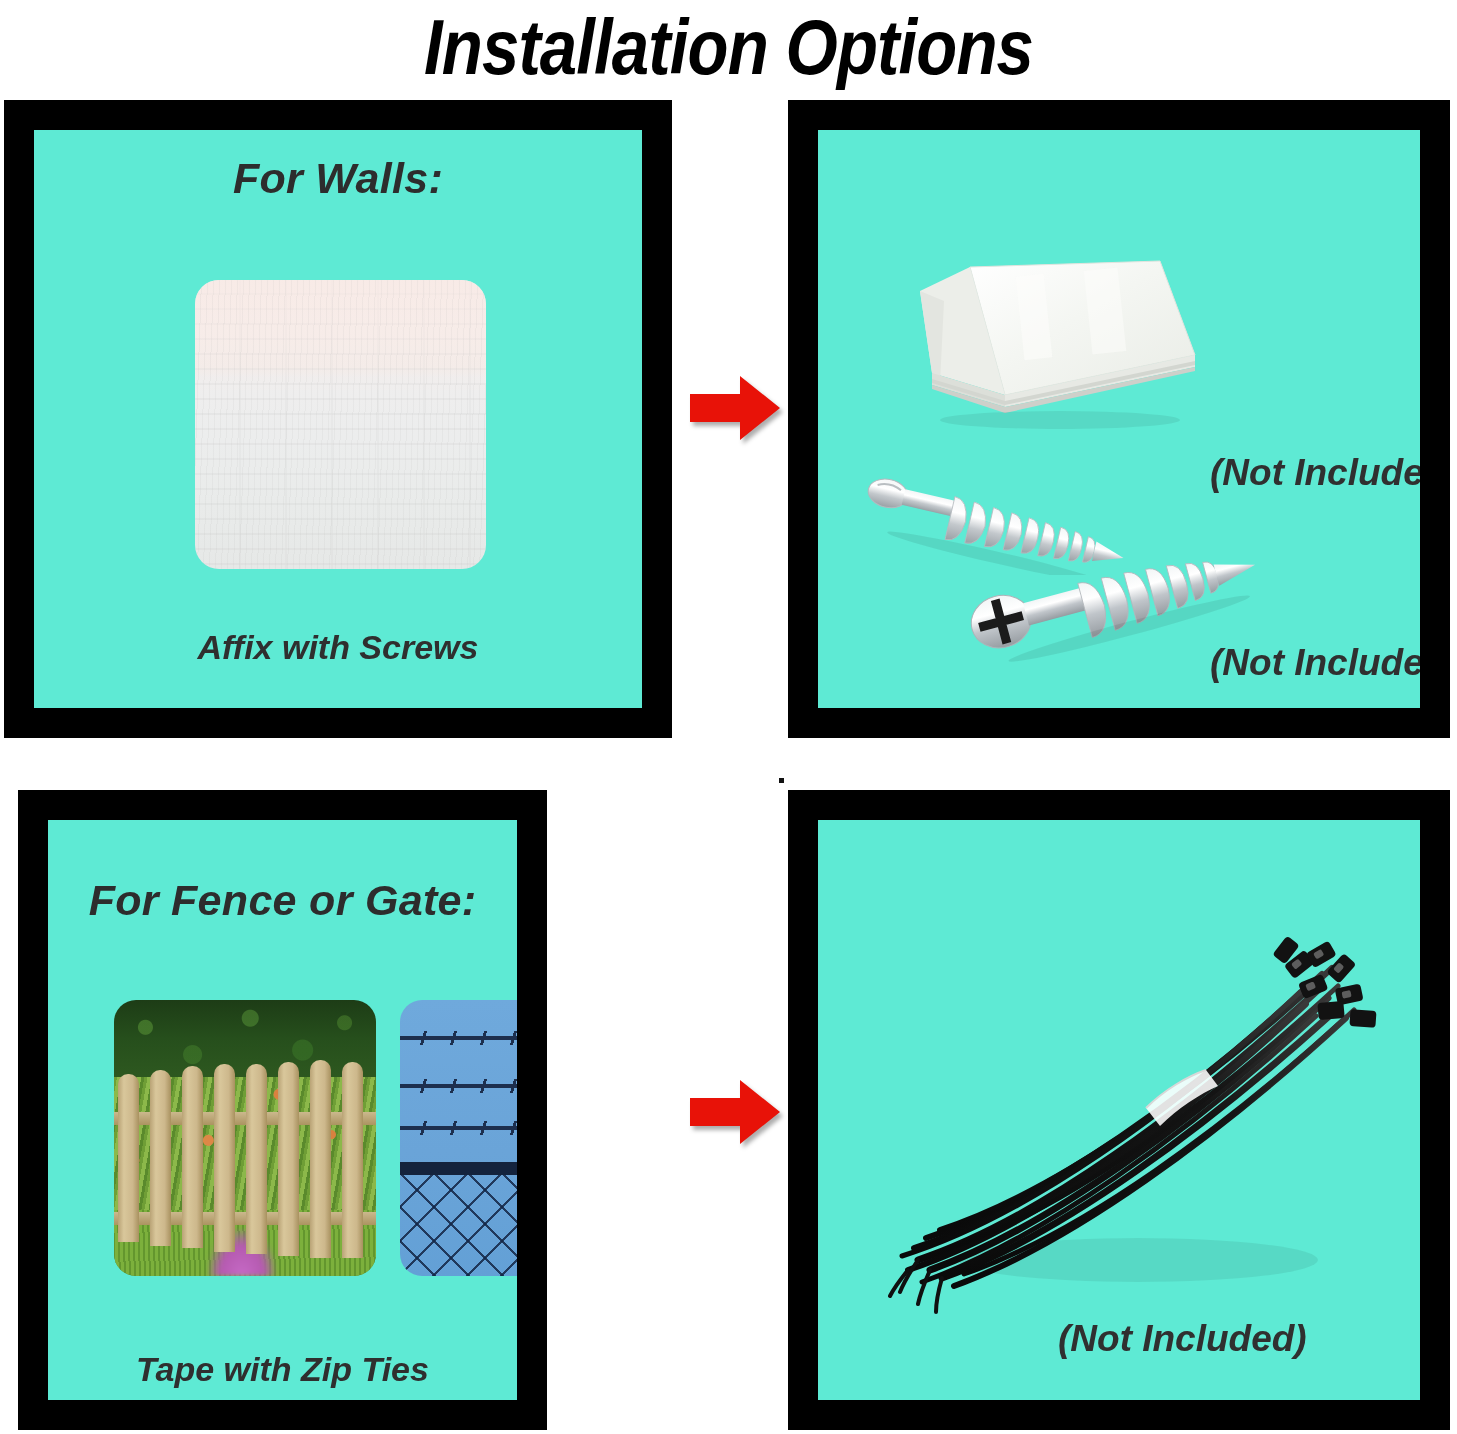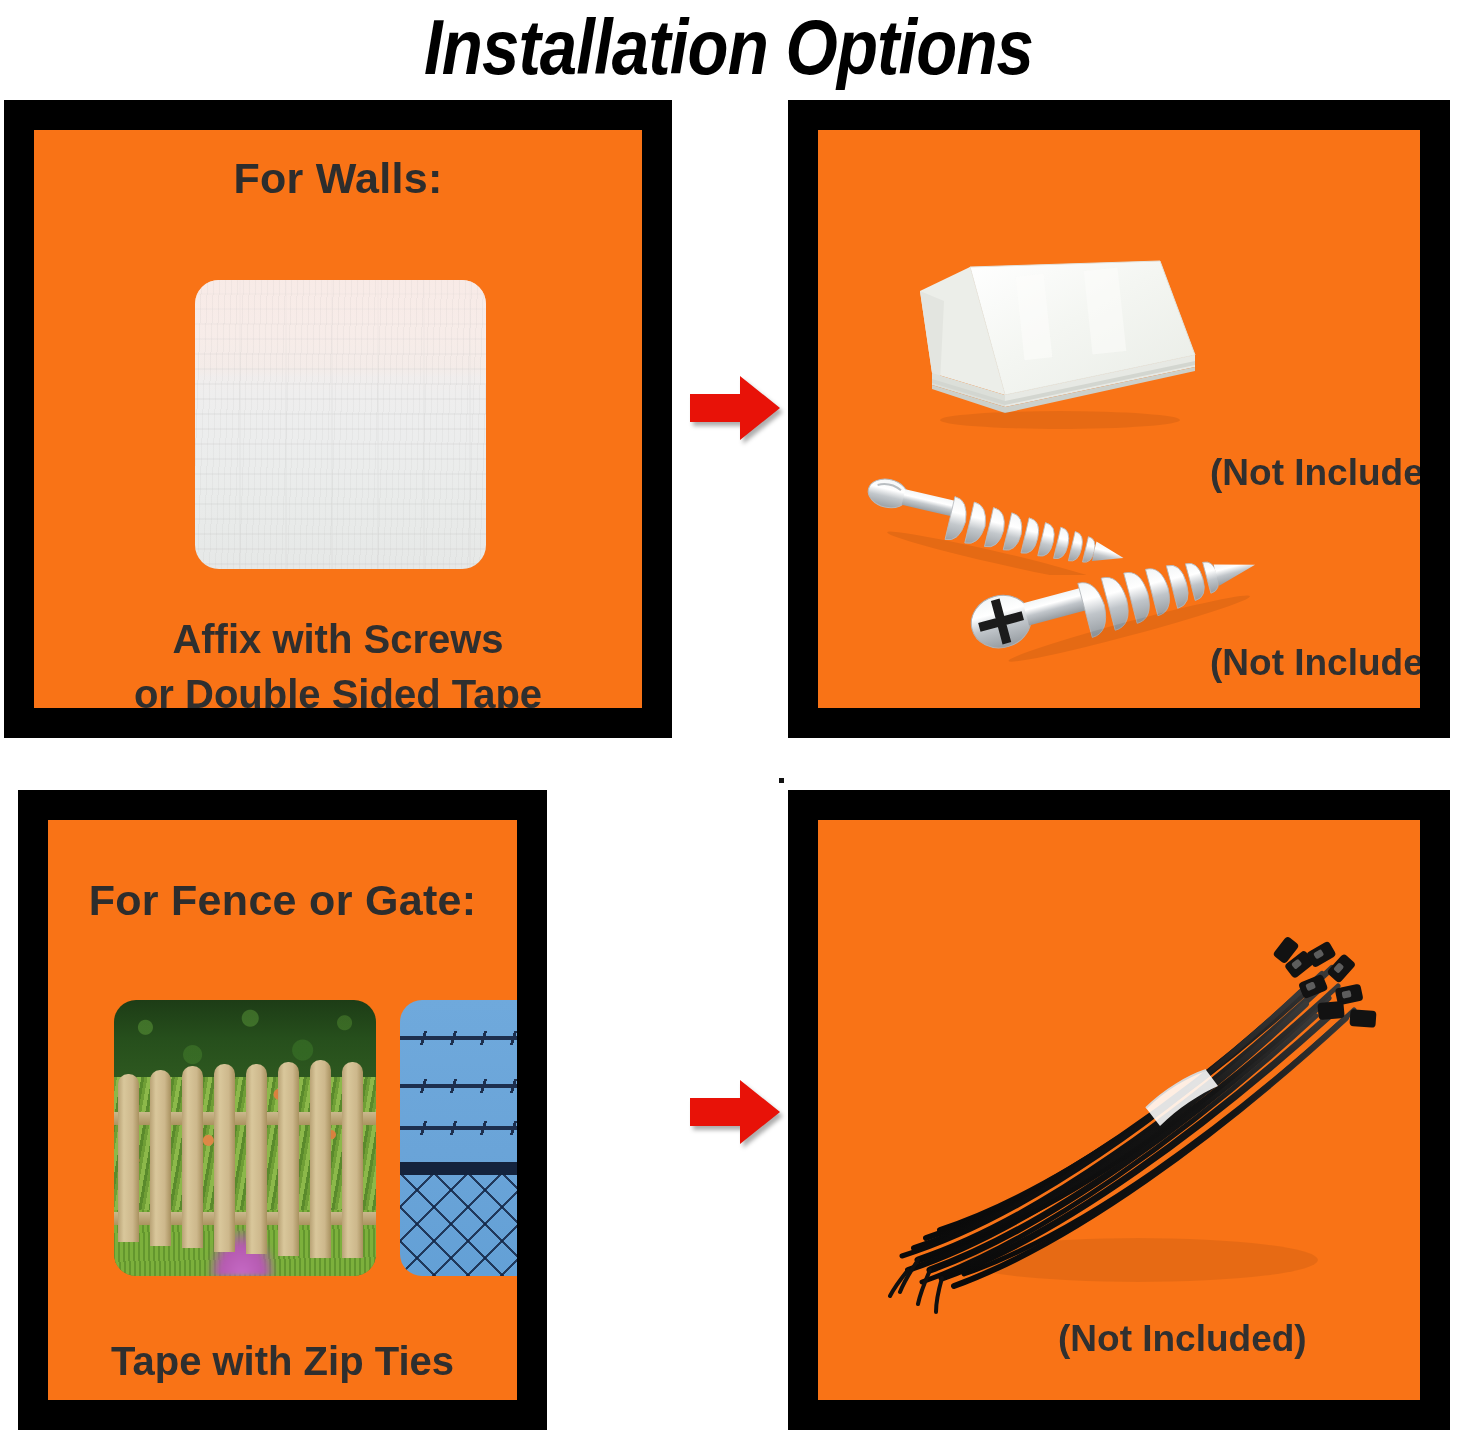--- a/index.html
+++ b/index.html
@@ -45,44 +45,46 @@
   }
   #panel-walls      { left: 4px;   top: 100px;  width: 668px; height: 638px; }
   #panel-wall-hw    { left: 788px; top: 100px;  width: 662px; height: 638px; }
   #panel-fence      { left: 18px;   top: 790px;  width: 529px; height: 640px; }
   #panel-fence-hw   { left: 788px; top: 790px;  width: 662px; height: 640px; }
 
   .panel-inner {
     position: relative;
     width: 100%;
     height: 100%;
-    background: #f97316;
+    background: #5eead4;
     overflow: hidden;
+    font-style: italic;
   }
 
   
   .panel-heading {
     position: absolute;
     left: 0;
     width: 100%;
     text-align: center;
     font-size: 43px;
     font-weight: 700;
     color: #2d2d2d;
     letter-spacing: 0.3px;
   }
   .caption {
     position: absolute;
     left: 0;
     width: 100%;
     text-align: center;
-    font-size: 40px;
+    font-size: 34px;
     font-weight: 700;
     color: #2f2f2f;
     line-height: 1.45;
+    margin-top: 13px;
   }
   .note {
     position: absolute;
     font-size: 37px;
     font-weight: 700;
     color: #303030;
     white-space: nowrap;
   }
 
   
@@ -281,21 +283,20 @@
     <div class="panel-inner">
       <div class="panel-heading" style="top:24px;">For Walls:</div>
 
       <div id="wall-swatch">
         <div class="brickrows"></div>
         <div class="toneTop"></div>
         <div class="grain"></div>
       </div>
 
       <div class="caption" style="top:480px;">Affix with Screws</div>
-      <div class="caption" style="top:535px;">or Double Sided Tape</div>
     </div>
   </div>
 
   <div class="arrow" style="left:690px; top:372px;">
     <svg viewBox="0 0 90 72" width="90" height="72" aria-hidden="true">
       <polygon points="0,22 50,22 50,4 90,36 50,68 50,50 0,50" fill="#e81208"></polygon>
     </svg>
   </div>
 
   <div class="panel" id="panel-wall-hw">

